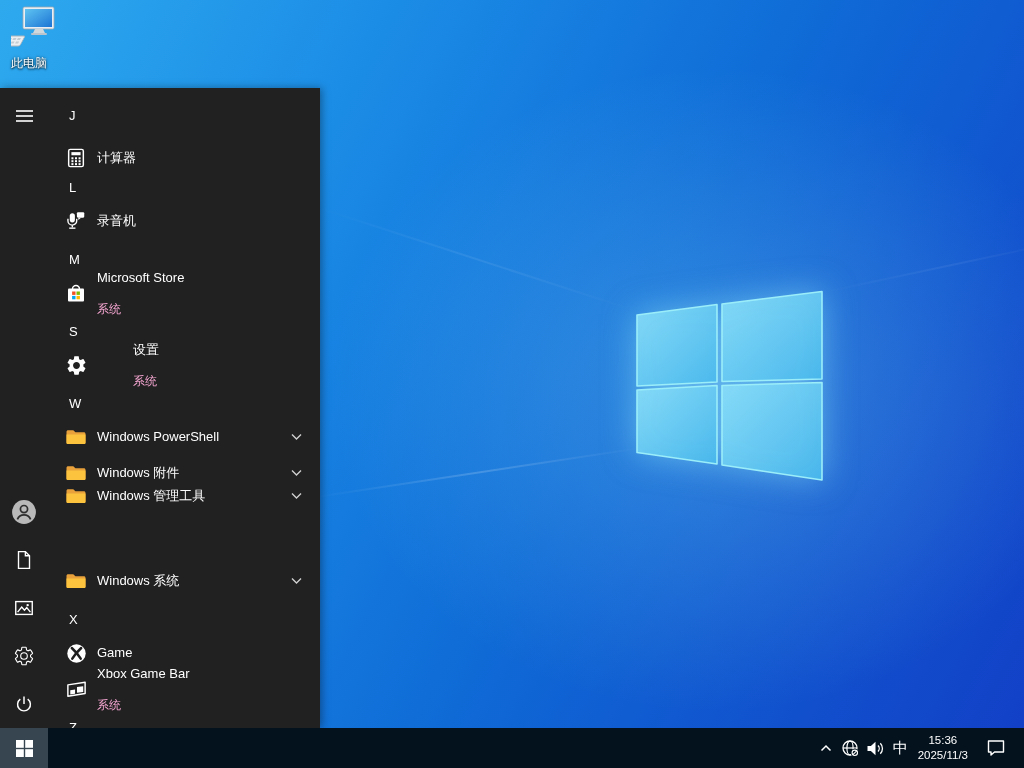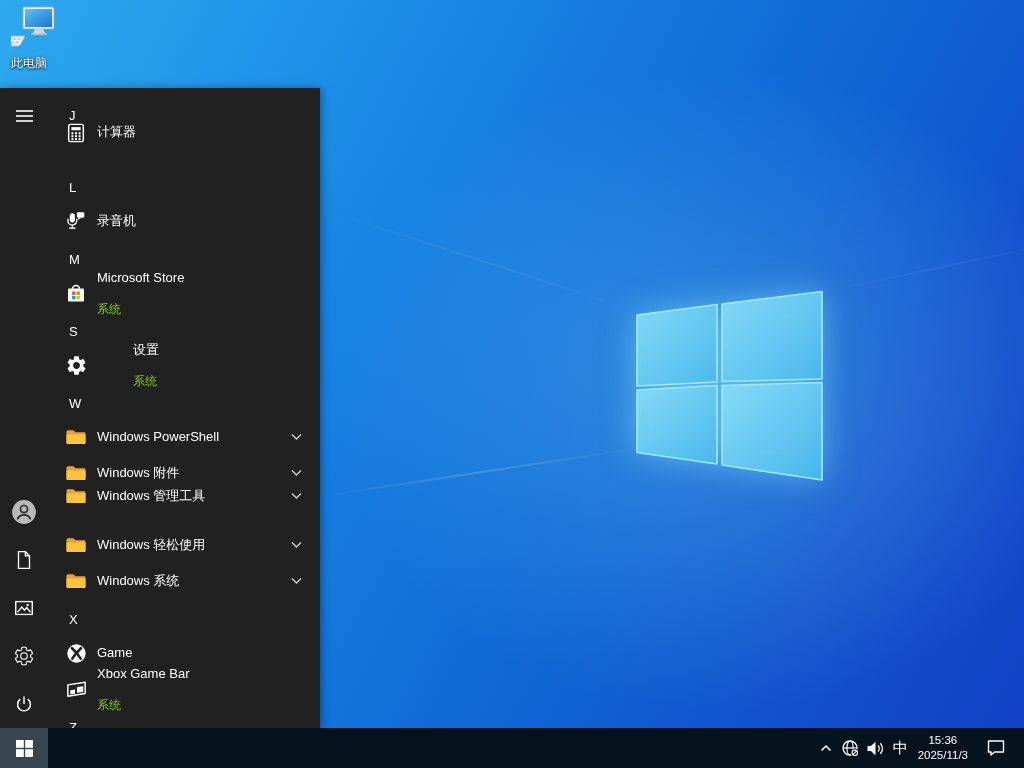--- a/index.html
+++ b/index.html
@@ -24,21 +24,21 @@
   
   .start-menu{position:absolute;left:0;top:88px;width:320px;height:640px;background:#212121;overflow:hidden;box-shadow:2px 0 8px rgba(0,0,0,.35);}
   .rail{position:absolute;left:0;top:0;width:48px;height:100%;}
   .rail .rbtn{position:absolute;left:0;width:48px;height:48px;display:flex;align-items:center;justify-content:center;cursor:pointer;}
   .s-header{position:absolute;left:48px;right:0;height:36px;display:flex;align-items:center;padding-left:21px;font-size:13px;color:#fff;cursor:pointer;}
   .s-row{position:absolute;left:48px;right:0;height:36px;display:flex;align-items:center;cursor:pointer;}
   .s-row.two{height:46px;}
   .icon24{width:24px;height:24px;margin-left:16px;flex:0 0 24px;display:flex;align-items:center;justify-content:center;}
   .s-row .txt{margin-left:9px;display:flex;flex-direction:column;line-height:1.2;}
   .s-row .t1{font-size:13px;color:#fff;}
-  .s-row .t2{font-size:12px;color:#84cc16;margin-top:16px;}
+  .s-row .t2{font-size:12px;color:#f9a8d4;margin-top:16px;}
   .s-row .chev{position:absolute;right:18px;top:50%;transform:translateY(-50%);display:flex;}
 
   
   .taskbar{position:absolute;left:0;top:728px;width:1024px;height:40px;background:#04121d;display:flex;align-items:stretch;}
   .start-btn{width:48px;height:40px;background:#36454f;display:flex;align-items:center;justify-content:center;cursor:pointer;flex:0 0 48px;}
   .tb-spacer{flex:1;}
   .tray{display:flex;align-items:center;padding-right:18px;}
   .tray .titem{display:flex;align-items:center;justify-content:center;cursor:pointer;color:#fff;}
   .tray .gap6{margin-left:6px;} .tray .gap8{margin-left:8px;} .tray .gap10{margin-left:10px;} .tray .gap18{margin-left:18px;}
   .ime{font-size:15px;color:#fff;}
@@ -144,21 +144,21 @@
           <path d="M7.98,6.77 A7,7 0 1 0 16.02,6.77" fill="none" stroke="#fff" stroke-width="1.6"></path>
           <line x1="12" y1="3.8" x2="12" y2="12" stroke="#fff" stroke-width="1.6"></line>
         </svg>
       </div>
     </div>
 
     <div class="s-header" style="top:9px;">
         <span>J</span>
       </div>
 
-    <div class="s-row" style="top:27px;font-family:Liberation Mono, monospace;">
+    <div class="s-row" style="top:52px;">
       <span class="icon24">
         <svg width="22" height="22" viewBox="0 0 24 24">
           <rect x="4" y="2.6" width="16" height="18.8" rx="1.8" fill="none" stroke="#fff" stroke-width="1.6"></rect>
           <rect x="7" y="5.6" width="10" height="3.4" fill="#fff"></rect>
           <g fill="#fff">
             <rect x="7" y="11.2" width="2.2" height="2.2"></rect>
               <rect x="10.9" y="11.2" width="2.2" height="2.2"></rect>
               <rect x="14.8" y="11.2" width="2.2" height="2.2"></rect>
             <rect x="7" y="14.4" width="2.2" height="2.2"></rect>
               <rect x="10.9" y="14.4" width="2.2" height="2.2"></rect>
@@ -279,36 +279,20 @@
       <span class="txt">
           <span class="t1">Windows 管理工具</span>
         </span>
       <span class="chev">
           <svg width="11" height="7" viewBox="0 0 11 7">
             <polyline points="1,1 5.5,5.5 10,1" fill="none" stroke="#cfcfcf" stroke-width="1.4"></polyline>
           </svg>
         </span>
     </div>
 
-    <div class="s-row" style="top:439px;">
-      <span class="icon24">
-        <svg width="24" height="24" viewBox="0 0 24 24">
-            <path fill="#e9a23b" d="M2.5,6.8c0-0.9,0.7-1.6,1.6-1.6h5.2l2.1,2.1h8.5c0.9,0,1.6,0.7,1.6,1.6v8.6c0,0.9-0.7,1.6-1.6,1.6H4.1c-0.9,0-1.6-0.7-1.6-1.6z"></path>
-            <path fill="#fcc43e" d="M2.5,9.4h19v8.1c0,0.9-0.7,1.6-1.6,1.6H4.1c-0.9,0-1.6-0.7-1.6-1.6z"></path>
-          </svg>
-      </span>
-      <span class="txt">
-          <span class="t1">Windows 轻松使用</span>
-        </span>
-      <span class="chev">
-          <svg width="11" height="7" viewBox="0 0 11 7">
-            <polyline points="1,1 5.5,5.5 10,1" fill="none" stroke="#cfcfcf" stroke-width="1.4"></polyline>
-          </svg>
-        </span>
-    </div>
 
     <div class="s-row" style="top:475px;">
       <span class="icon24">
         <svg width="24" height="24" viewBox="0 0 24 24">
             <path fill="#e9a23b" d="M2.5,6.8c0-0.9,0.7-1.6,1.6-1.6h5.2l2.1,2.1h8.5c0.9,0,1.6,0.7,1.6,1.6v8.6c0,0.9-0.7,1.6-1.6,1.6H4.1c-0.9,0-1.6-0.7-1.6-1.6z"></path>
             <path fill="#fcc43e" d="M2.5,9.4h19v8.1c0,0.9-0.7,1.6-1.6,1.6H4.1c-0.9,0-1.6-0.7-1.6-1.6z"></path>
           </svg>
       </span>
       <span class="txt">
           <span class="t1">Windows 系统</span>

